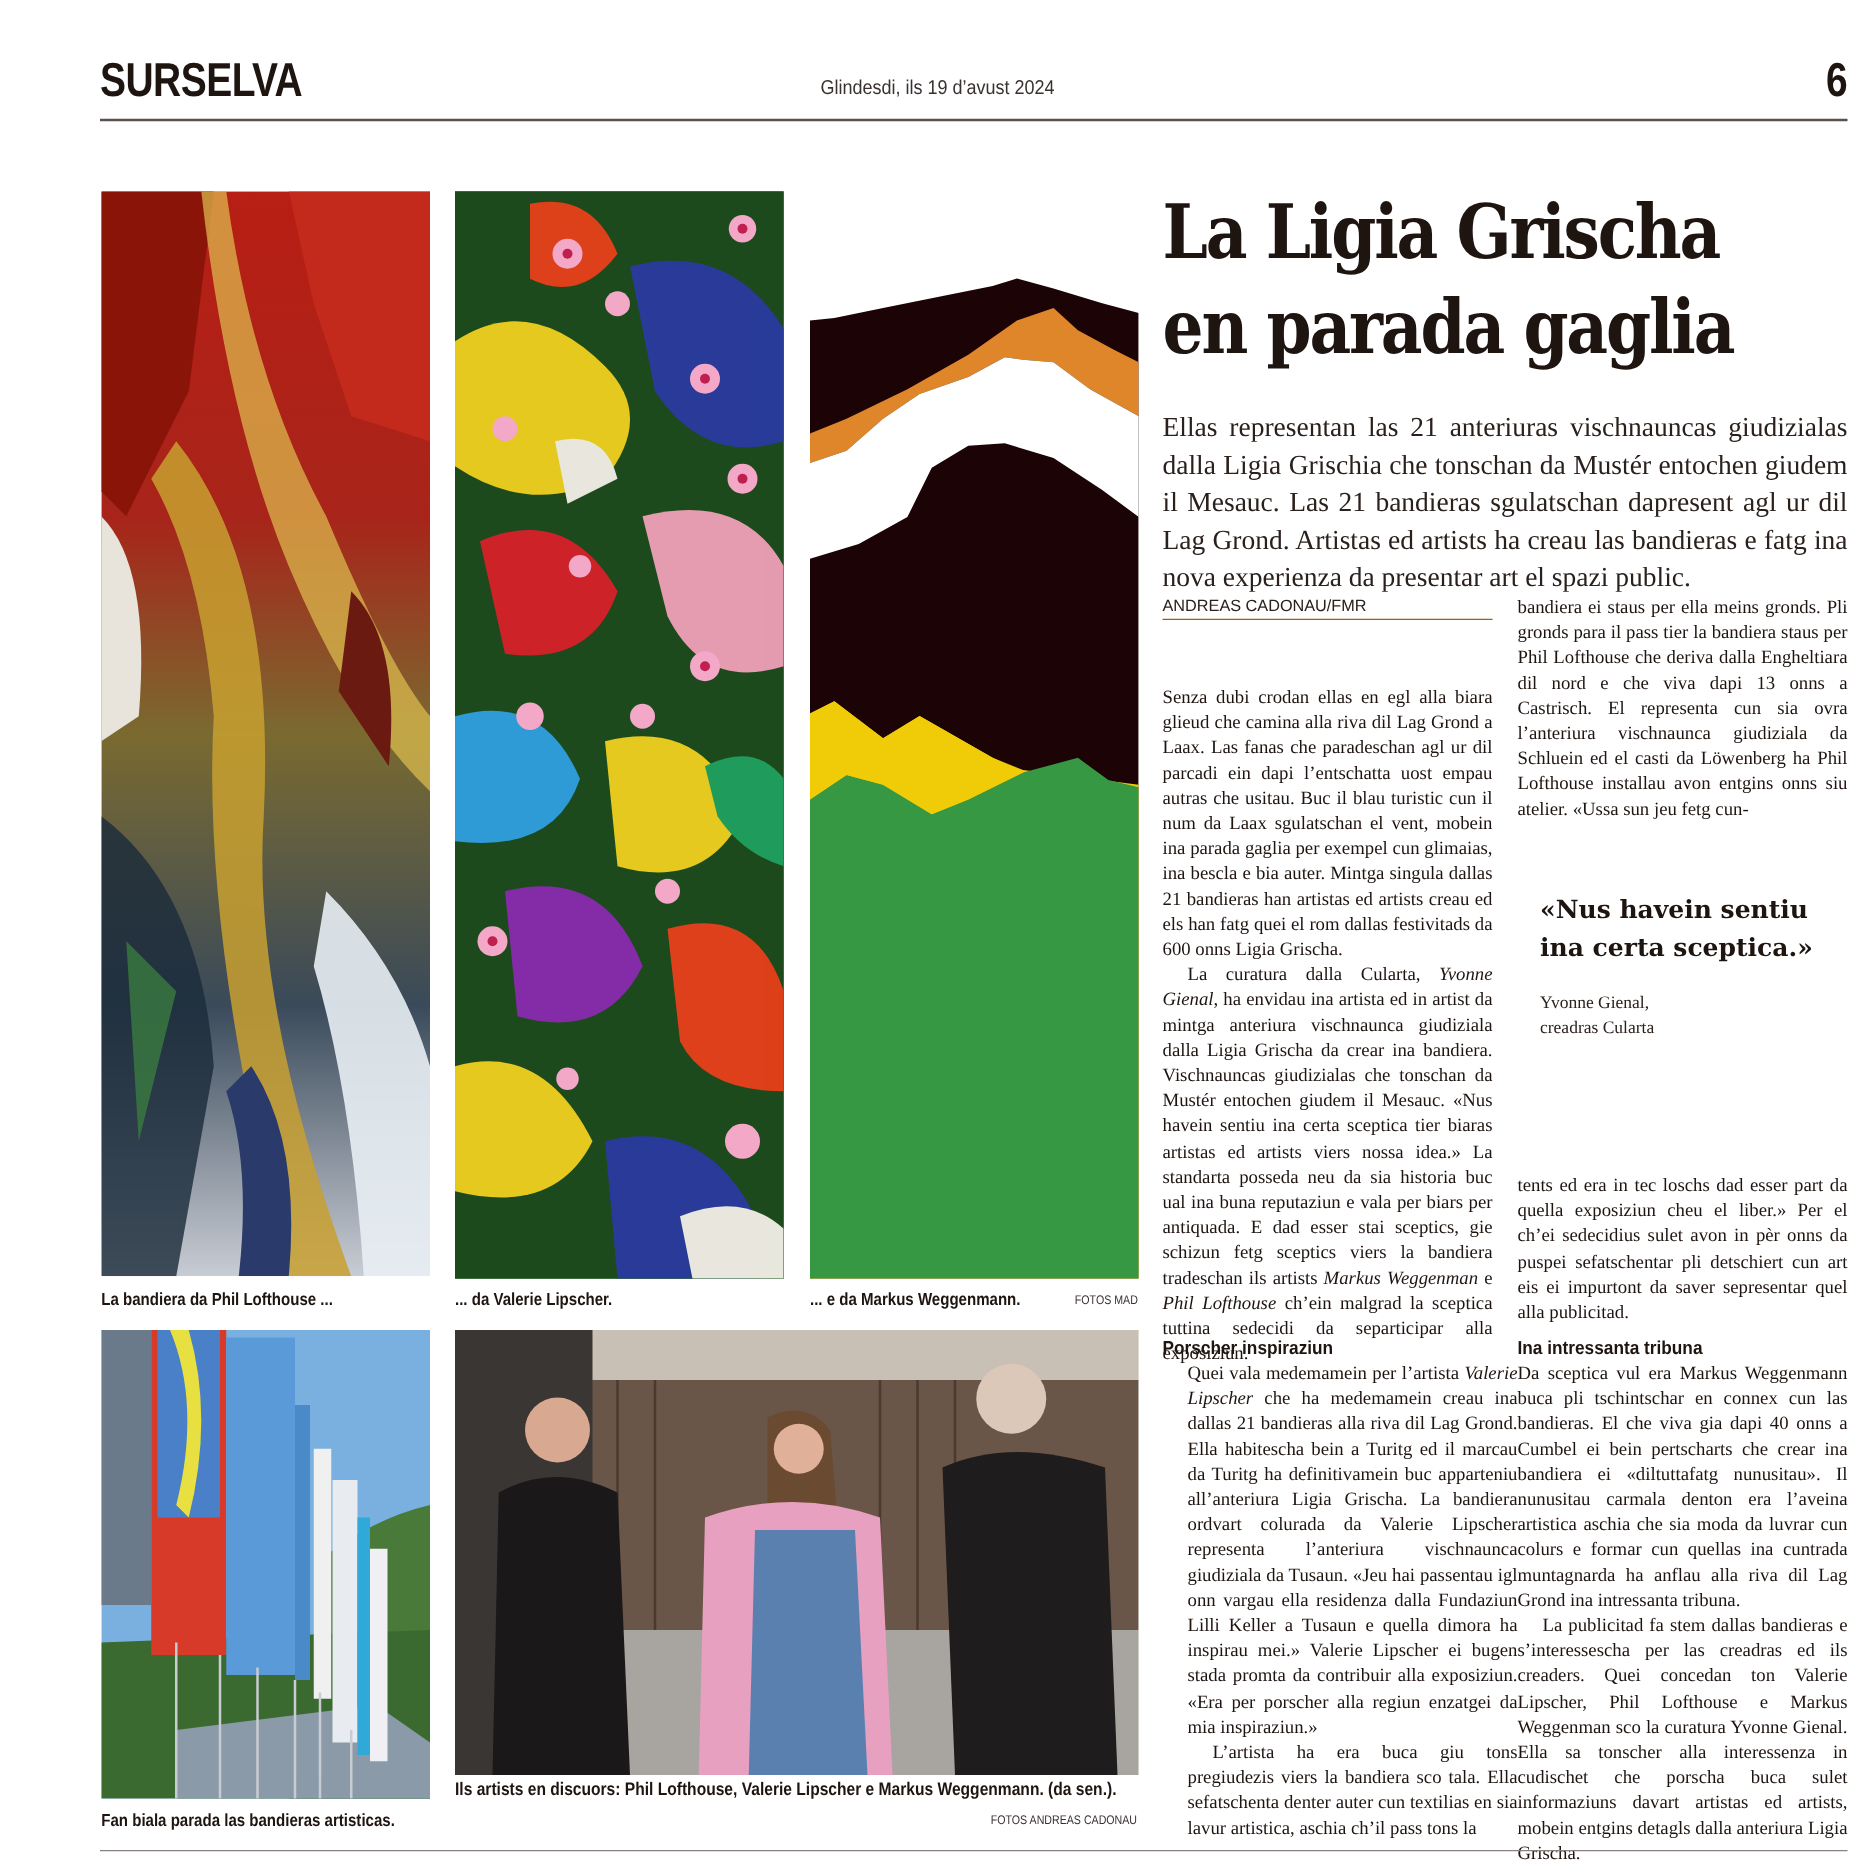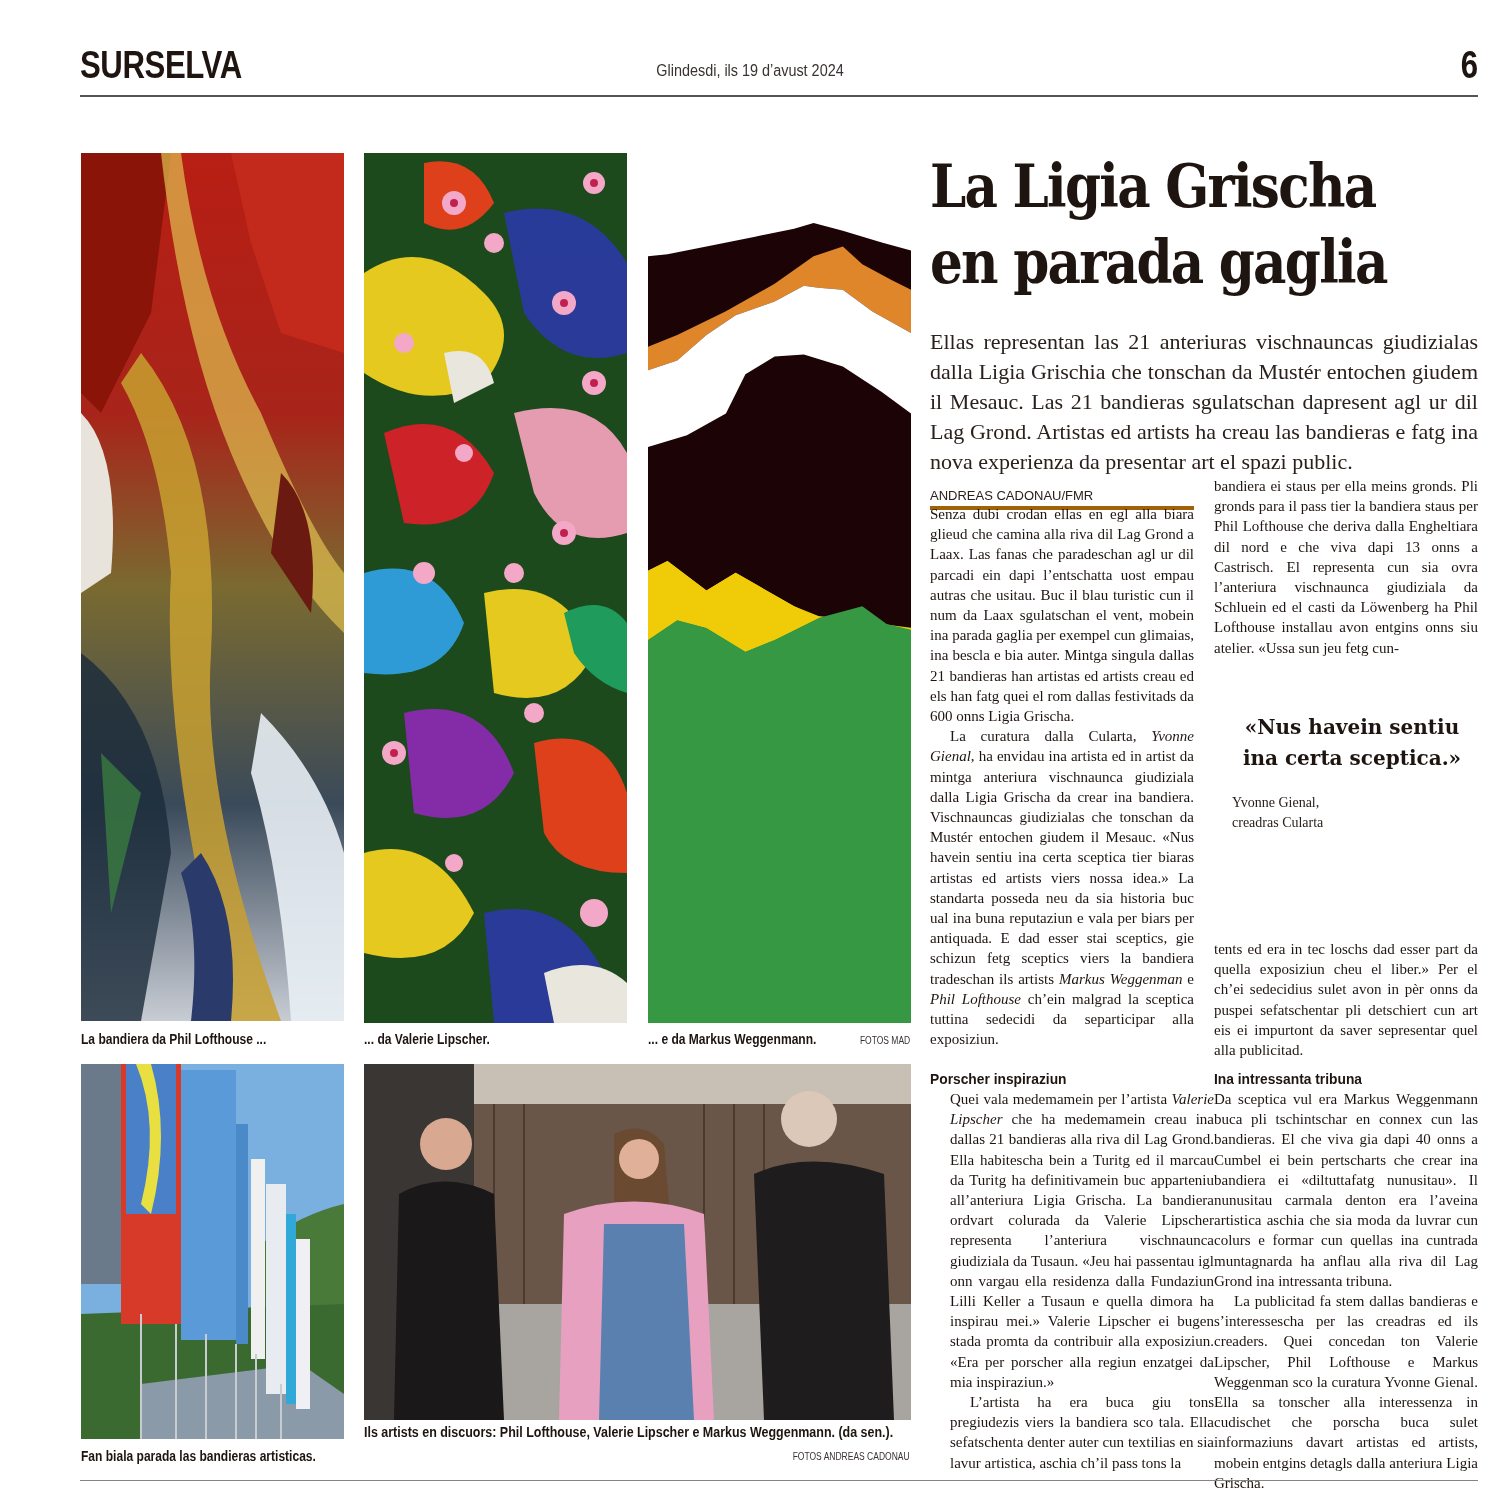--- a/index.html
+++ b/index.html
@@ -15,28 +15,28 @@
 
   
   .img { overflow: hidden; }
   .caption { font-family: "Liberation Sans", sans-serif; font-weight: bold; font-size: 14px; color: #1e1410; transform: scaleX(0.86); transform-origin: left top; white-space: nowrap; }
   .credit { font-family: "Liberation Sans", sans-serif; font-size: 10px; color: #3a3230; transform: scaleX(0.85); transform-origin: right top; white-space: nowrap; }
 
   
   .headline { left: 930px; top: 148px; width: 560px; font-family: "DejaVu Serif", serif; font-weight: bold; font-size: 60px; line-height: 76px; letter-spacing: -2px; color: #1e1410; transform: scaleX(0.86); transform-origin: left top; }
   .lead { left: 930px; top: 327px; width: 548px; font-size: 22px; line-height: 30px; text-align: justify; color: #2a201c; }
 
-  .byline { left: 930px; top: 488px; width: 264px; font-family: "Liberation Sans", sans-serif; font-size: 13px; color: #2a201c; border-bottom: 4px solid #a16207; padding-bottom: 3px; transform-origin: left top; }
+  .byline { left: 930px; top: 477px; width: 264px; font-family: "Liberation Sans", sans-serif; font-size: 13px; color: #2a201c; border-bottom: 1px solid #a16207; padding-bottom: 3px; transform-origin: left top; }
   .col { font-size: 15px; line-height: 20.2px; text-align: justify; color: #1e1410; hyphens: manual; }
   .col p { margin: 0; }
   .col p.indent { text-indent: 20px; }
   .col i { font-style: italic; }
   .subhead { font-family: "Liberation Sans", sans-serif; font-weight: bold; font-size: 15px; color: #1e1410; transform: scaleX(0.92); transform-origin: left top; white-space: nowrap; }
 
-  .pull-quote { left: 1232px; top: 712px; width: 240px; font-family: "DejaVu Serif", serif; font-weight: bold; font-size: 20px; line-height: 31px; color: #1e1410; text-align: center; }
+  .pull-quote { left: 1232px; top: 712px; width: 240px; font-family: "DejaVu Serif", serif; font-weight: bold; font-size: 20px; line-height: 31px; color: #1e1410; }
   .pull-attr { left: 1232px; top: 793px; width: 240px; font-size: 14px; line-height: 20px; color: #2a201c; }
 </style>
 </head>
 <body>
 
 <div class="abs section-name">SURSELVA</div>
 <div class="abs date-line">Glindesdi, ils 19 d’avust 2024</div>
 <div class="abs page-num">6</div>
 <div class="abs rule-top"></div>
 
@@ -187,21 +187,21 @@
 <div class="abs credit" style="right:590px; top:1451px;">FOTOS ANDREAS CADONAU</div>
 
 <div class="abs headline">
   <div>La Ligia Grischa</div>
   <div>en parada gaglia</div>
 </div>
 <div class="abs lead">Ellas representan las 21 anteriuras vischnauncas giudizialas dalla Ligia Grischia che tonschan da Mustér entochen giudem il Mesauc. Las 21 bandieras sgulatschan dapresent agl ur dil Lag Grond. Artistas ed artists ha creau las bandieras e fatg ina nova experienza da presentar art el spazi public.</div>
 
 <div class="abs byline">ANDREAS CADONAU/FMR</div>
 
-<div class="abs col" style="left:930px; top:504px; width:264px;">
+<div class="abs col" style="left:930px; top:548px; width:264px;">
   <p>Senza dubi crodan ellas en egl alla biara glieud che camina alla riva dil Lag Grond a Laax. Las fanas che paradeschan agl ur dil parcadi ein dapi l’entschatta uost empau autras che usitau. Buc il blau turistic cun il num da Laax sgulatschan el vent, mobein ina parada gaglia per exempel cun glimaias, ina bescla e bia auter. Mintga singula dallas 21 bandieras han artistas ed artists creau ed els han fatg quei el rom dallas festivitads da 600 onns Ligia Grischa.</p>
   <p class="indent"><span>La curatura dalla Cularta, </span><i>Yvonne Gienal</i><span>, ha envidau ina artista ed in artist da mintga anteriura vischnaunca giudiziala dalla Ligia Grischa da crear ina bandiera. Vischnauncas giudizialas che tonschan da Mustér entochen giudem il Mesauc. «Nus havein sentiu ina certa sceptica tier biaras artistas ed artists viers nossa idea.» La standarta posseda neu da sia historia buc ual ina buna reputaziun e vala per biars per antiquada. E dad esser stai sceptics, gie schizun fetg sceptics viers la bandiera tradeschan ils artists </span><i>Markus Weggenman</i><span> e </span><i>Phil Lofthouse</i><span> ch’ein malgrad la sceptica tuttina sedecidi da separticipar alla exposiziun.</span></p>
 </div>
 
 <div class="abs subhead" style="left:930px; top:1070px;">Porscher inspiraziun</div>
 <div class="abs col" style="left:950px; top:1089px; width:264px;">
   <p><span>Quei vala medemamein per l’artista </span><i>Valerie Lipscher</i><span> che ha medemamein creau ina dallas 21 bandieras alla riva dil Lag Grond. Ella habitescha bein a Turitg ed il marcau da Turitg ha definitivamein buc apparteniu all’anteriura Ligia Grischa. La bandiera ordvart colurada da Valerie Lipscher representa l’anteriura vischnaunca giudiziala da Tusaun. «Jeu hai passentau igl onn vargau ella residenza dalla Fundaziun Lilli Keller a Tusaun e quella dimora ha inspirau mei.» Valerie Lipscher ei bugen stada promta da contribuir alla exposiziun. «Era per porscher alla regiun enzatgei da mia inspiraziun.»</span></p>
   <p class="indent">L’artista ha era buca giu tons pregiudezis viers la bandiera sco tala. Ella sefatschenta denter auter cun textilias en sia lavur artistica, aschia ch’il pass tons la</p>
 </div>
 

